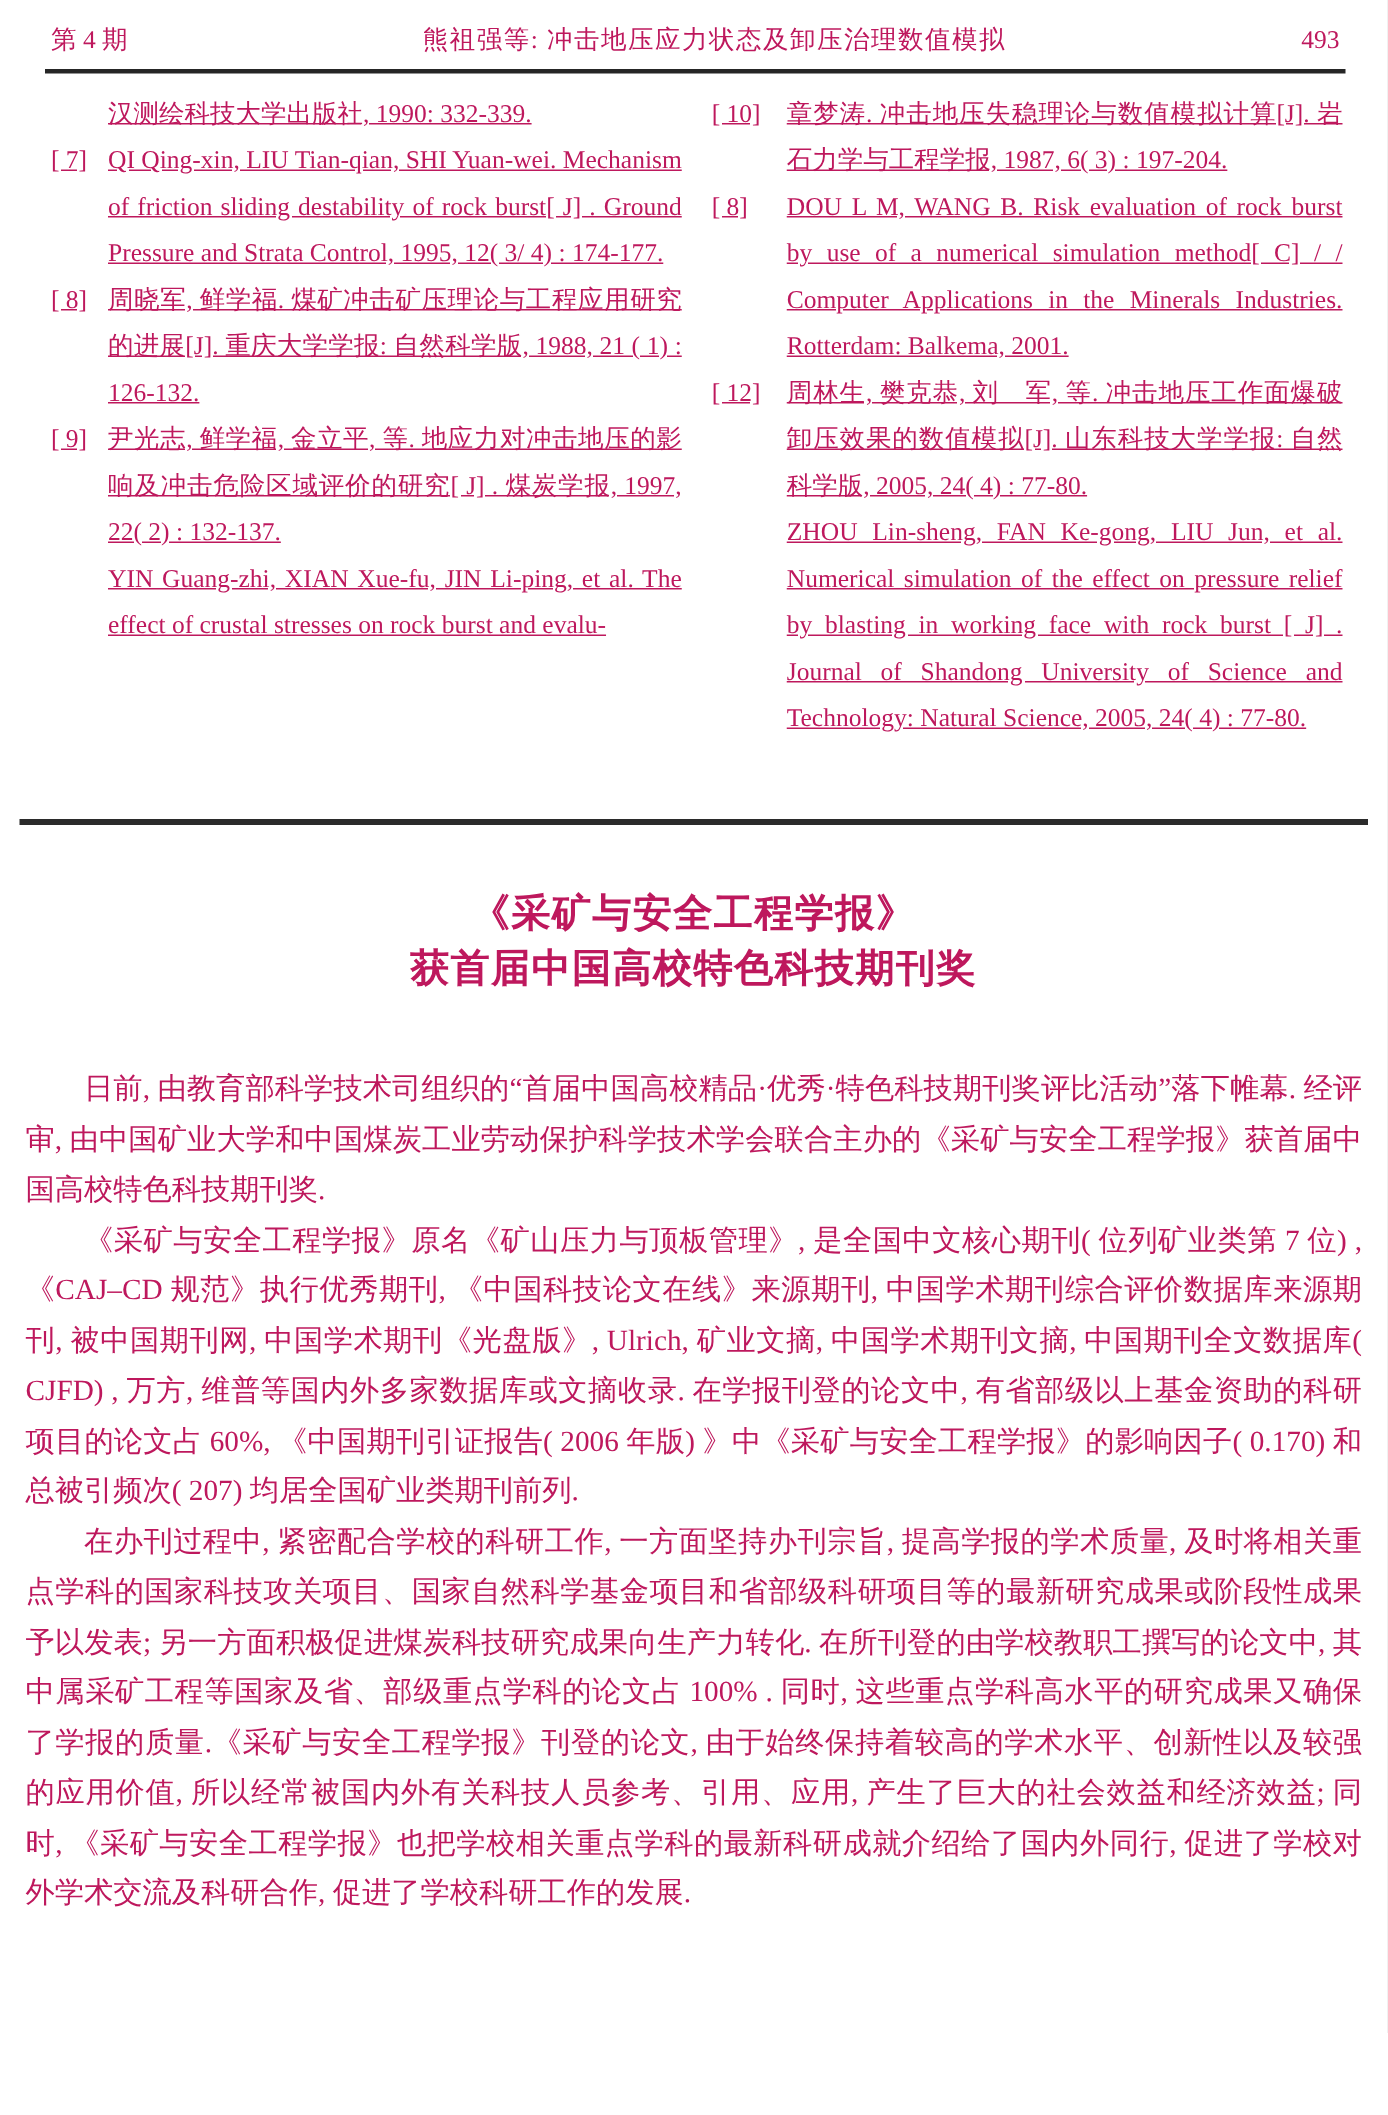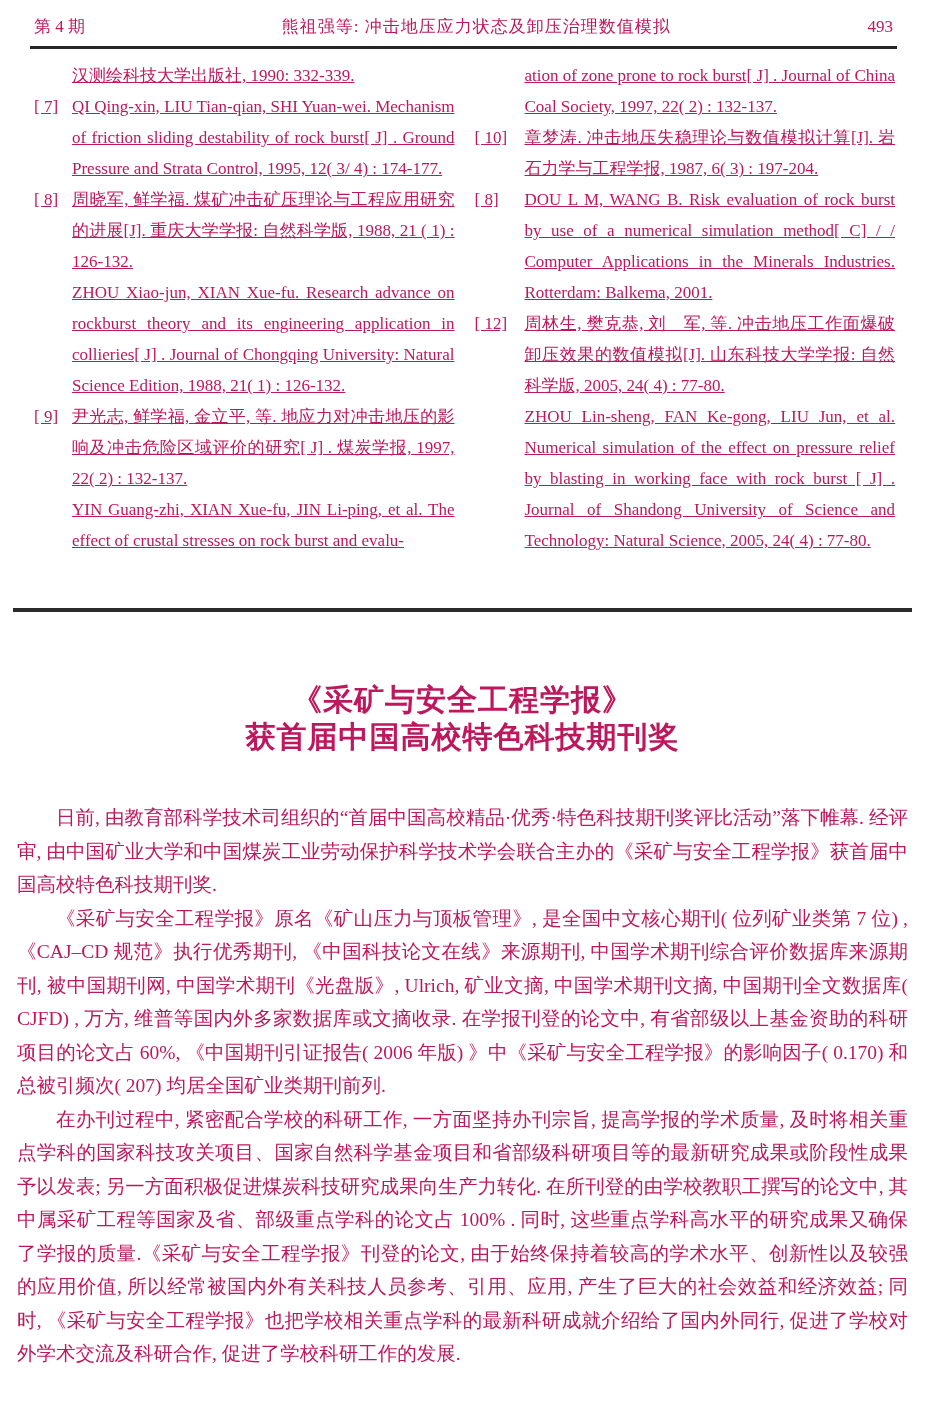--- a/index.html
+++ b/index.html
@@ -52,23 +52,23 @@
     height: 4px;
     background: #2b2b2b;
     margin: 52px 13px 0 13px;
   }
 
   
   .announcement {
     padding: 0 17px;
   }
   .ann-title {
-    margin: 69px 0 46px 0;
+    margin: 40px 0 46px 0;
     text-align: center;
-    font-size: 30px;
+    font-size: 26px;
     font-weight: 600;
     line-height: 37px;
     letter-spacing: 1px;
   }
   .ann-title .line { display: block; }
   .ann-para {
     margin: 0;
     font-size: 19.5px;
     line-height: 33.5px;
     text-align: justify;
@@ -100,38 +100,34 @@
       <div class="ref-item">
         <span class="ref-label">[ 7]</span>
         <div class="ref-body">
           <div class="ref-en">QI Qing-xin, LIU Tian-qian, SHI Yuan-wei. Mechanism of friction sliding destability of rock burst[ J] . Ground Pressure and Strata Control, 1995, 12( 3/ 4) : 174-177.</div>
         </div>
       </div>
       <div class="ref-item">
         <span class="ref-label">[ 8]</span>
         <div class="ref-body">
           <div class="ref-zh">周晓军, 鲜学福. 煤矿冲击矿压理论与工程应用研究的进展[J]. 重庆大学学报: 自然科学版, 1988, 21 ( 1) : 126-132.</div>
-          <div class="ref-en">ZHOU Xiao-jun, XIAN Xue-fu. Research advance on rockburst theory and its engineering application in collieries[ J] . Journal of Chongqing University: Natural Science Edition, 1988, 21( 1) : 126-132.</div>
         </div>
       </div>
       <div class="ref-item">
         <span class="ref-label">[ 9]</span>
         <div class="ref-body">
           <div class="ref-zh">尹光志, 鲜学福, 金立平, 等. 地应力对冲击地压的影响及冲击危险区域评价的研究[ J] . 煤炭学报, 1997, 22( 2) : 132-137.</div>
           <div class="ref-en">YIN Guang-zhi, XIAN Xue-fu, JIN Li-ping, et al. The effect of crustal stresses on rock burst and evalu-</div>
         </div>
       </div>
     </div>
 
     <div class="ref-col ref-col-right">
       <div class="ref-item">
         <span class="ref-label"></span>
-        <div class="ref-body">
-          <div class="ref-en">ation of zone prone to rock burst[ J] . Journal of China Coal Society, 1997, 22( 2) : 132-137.</div>
-        </div>
       </div>
       <div class="ref-item">
         <span class="ref-label">[ 10]</span>
         <div class="ref-body">
           <div class="ref-zh">章梦涛. 冲击地压失稳理论与数值模拟计算[J]. 岩石力学与工程学报, 1987, 6( 3) : 197-204.</div>
         </div>
       </div>
       <div class="ref-item">
         <span class="ref-label">[ 8]</span>
         <div class="ref-body">

